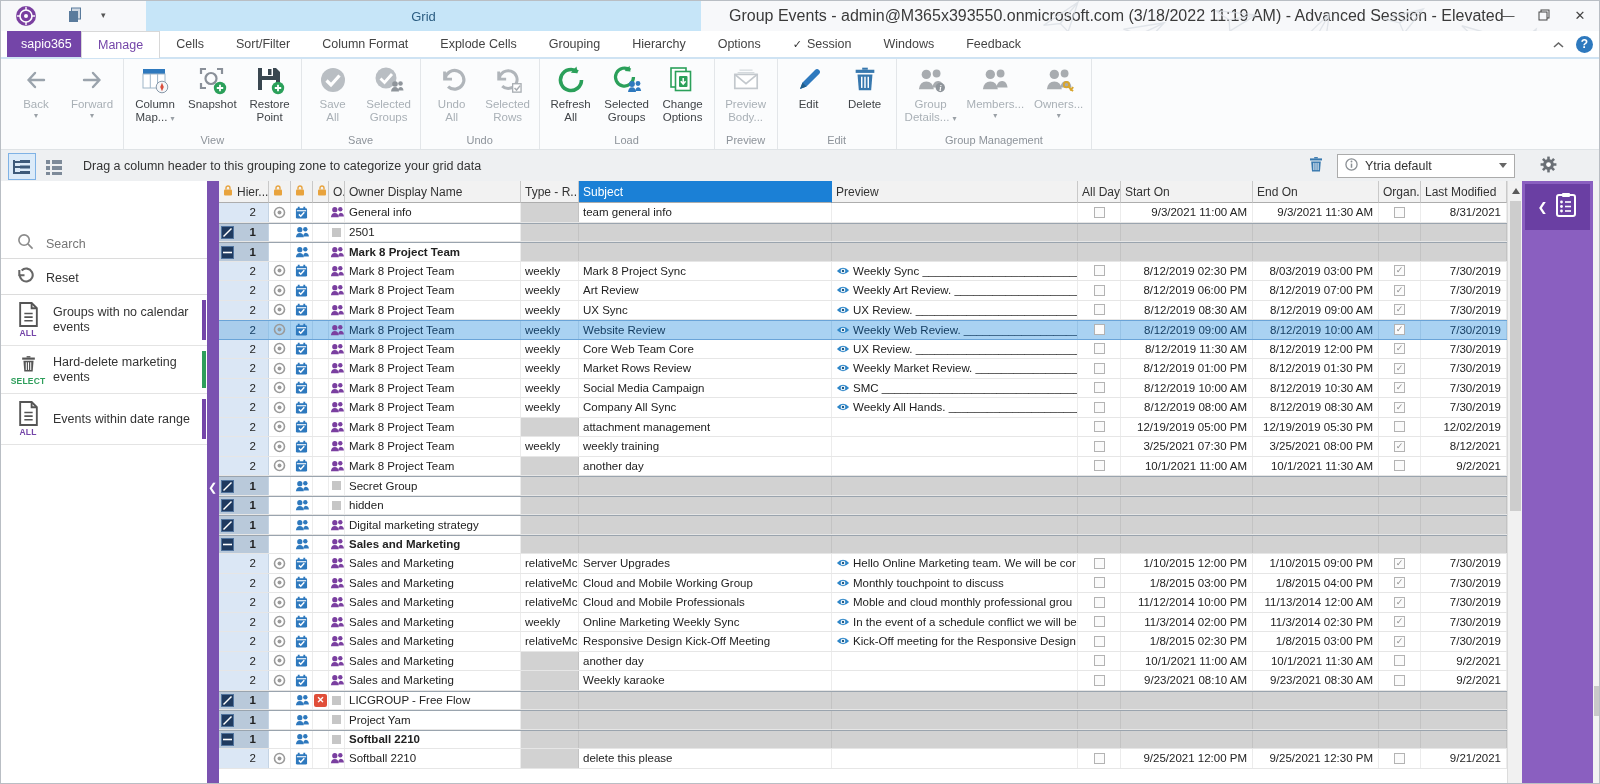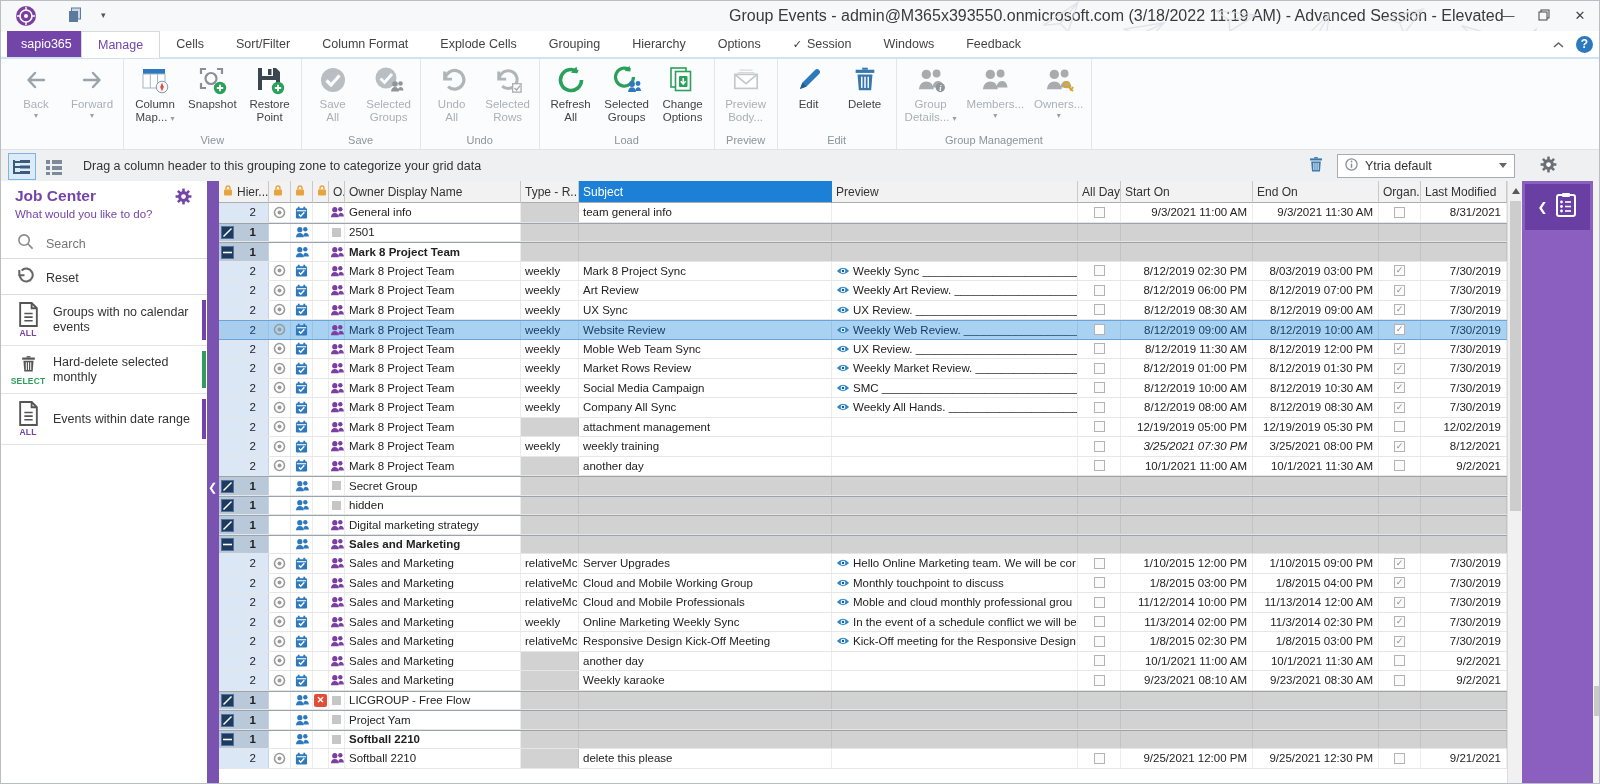--- a/index.html
+++ b/index.html
@@ -112,20 +112,21 @@
             <line x1="11" y1="16.8" x2="11" y2="20.2"></line>
             <line x1="1.8" y1="11" x2="5.2" y2="11"></line>
             <line x1="16.8" y1="11" x2="20.2" y2="11"></line>
           </g>
         </svg></span>
     <span id="copyicon"><svg width="16" height="16" viewBox="0 0 16 16">
           <rect x="4.5" y="1" width="9" height="11" fill="#cfd8e2" stroke="#5a7b9c"></rect>
           <rect x="2" y="4" width="9" height="11" fill="#5a7b9c"></rect>
         </svg></span>
     <span id="tcaret">▾</span>
+    <div id="ctxtab">Grid</div>
     <div id="wintitle">Group Events - admin@M365x393550.onmicrosoft.com (3/18/2022 11:19 AM) - Advanced Session - Elevated</div>
     <div id="winbtns">
       <div class="wbtn">—</div>
       <div class="wbtn">
           <svg width="12" height="12">
             <rect x="3" y="1" width="8" height="8" fill="none" stroke="#444"></rect>
             <rect x="1" y="3" width="8" height="8" fill="#f7f8fa" stroke="#444"></rect>
           </svg>
         </div>
       <div class="wbtn">✕</div>
@@ -509,34 +510,20 @@
             <rect x="10.4" y="2" width="3.2" height="20" transform="rotate(-45 12 12)"></rect>
             <circle cx="12" cy="12" r="6.8"></circle>
           </g>
           <circle cx="12" cy="12" r="3" fill="#fff"></circle>
         </svg></span>
   </div>
 
   <div id="main">
 
     <div id="sidebar">
-      <div id="sb-head">
-        <span id="sb-title">Job Center</span>
-        <span id="sb-gear"><svg width="19" height="19" viewBox="0 0 24 24">
-              <g fill="#7445a8">
-                <rect x="10.4" y="2" width="3.2" height="20"></rect>
-                <rect x="2" y="10.4" width="20" height="3.2"></rect>
-                <rect x="10.4" y="2" width="3.2" height="20" transform="rotate(45 12 12)"></rect>
-                <rect x="10.4" y="2" width="3.2" height="20" transform="rotate(-45 12 12)"></rect>
-                <circle cx="12" cy="12" r="6.8"></circle>
-              </g>
-              <circle cx="12" cy="12" r="3" fill="#fff"></circle>
-            </svg></span>
-        <div id="sb-sub">What would you like to do?</div>
-      </div>
       <div id="sb-search">
         <span><svg width="17" height="17" viewBox="0 0 18 18">
               <circle cx="7.5" cy="7.5" r="5.5" fill="none" stroke="#8a8a8a" stroke-width="1.7"></circle>
               <line x1="11.5" y1="11.5" x2="16.5" y2="16.5" stroke="#8a8a8a" stroke-width="1.7"></line>
             </svg></span>
         <input type="text" placeholder="Search" style="">
       </div>
       <div id="sb-reset">
         <span><svg width="19" height="19" viewBox="0 0 22 22">
               <path d="M5 3.5 v6 h6" fill="none" stroke="#666" stroke-width="2.4"></path>
@@ -564,21 +551,21 @@
                 <rect x="12" y="1.8" width="6" height="2.2" fill="#555"></rect>
                 <path d="M7 9 h16 l-1.4 17 h-13.2 Z" fill="#555"></path>
                 <g stroke="#fff" stroke-width="1.6">
                   <line x1="11.5" y1="11.5" x2="11.5" y2="23.5"></line>
                   <line x1="15" y1="11.5" x2="15" y2="23.5"></line>
                   <line x1="18.5" y1="11.5" x2="18.5" y2="23.5"></line>
                 </g>
               </svg>
               <span class="jbadge" style="color:#2e9e5b">SELECT</span>
             </div>
-            <div class="jlabel">Hard-delete selected monthly</div>
+            <div class="jlabel">Hard-delete marketing events</div>
             <div class="jaccent" style="background: rgb(46, 158, 91);"></div>
           </div>
           <div class="job">
             <div class="jicon">
               <svg width="21" height="25" viewBox="0 0 20 24">
                 <path d="M2 1 h11 l5 5 v17 h-16 z" fill="#fff" stroke="#555" stroke-width="1.8"></path>
                 <path d="M13 1 v5 h5" fill="none" stroke="#555" stroke-width="1.8"></path>
                 <path d="M6 11 h8 M6 14.5 h8 M6 18 h8" stroke="#555" stroke-width="1.6"></path>
               </svg>
               <span class="jbadge" style="color:#7445a8">ALL</span>
@@ -1024,21 +1011,21 @@
                   <path d="M1 12.5 q.6-5 4.5-5 t4.5 5 z"></path>
                   <circle cx="11.8" cy="3.4" r="2.5"></circle>
                   <path d="M9.3 11.5 q.6-4.2 3.6-4 q2.6.2 3 4 z"></path>
                 </g>
               </svg>
             </div>
             <div class="gc tcell" style="width: 176px;">
               <span>Mark 8 Project Team</span>
             </div>
             <div class="gc tcell" style="width: 58px;">weekly</div>
-            <div class="gc tcell" style="width: 253px;">Moble Web Team Sync</div>
+            <div class="gc tcell" style="width: 253px;">Core Web Team Core</div>
             <div class="gc tcell" style="width: 246px;">
               <span style="display:flex;margin-right:3px">
                 <svg width="14" height="10" viewBox="0 0 16 10">
                   <path d="M1 5 Q8 -2.5 15 5 Q8 12.5 1 5 Z" fill="#2e86c8"></path>
                   <circle cx="8" cy="5" r="2.7" fill="#fff"></circle>
                   <circle cx="8" cy="5" r="1.4" fill="#1f5d8a"></circle>
                 </svg>
               </span>
               <span class="prevtxt">UX Review. __________________________________________</span>
             </div>
@@ -1295,21 +1282,21 @@
             </div>
             <div class="gc tcell" style="width: 176px;">
               <span>Mark 8 Project Team</span>
             </div>
             <div class="gc tcell" style="width: 58px;">weekly</div>
             <div class="gc tcell" style="width: 253px;">weekly training</div>
             <div class="gc tcell" style="width: 246px;"></div>
             <div class="gc ccell" style="width: 43px;">
               <span class="cbx"></span>
             </div>
-            <div class="gc rcell" style="width: 132px; font-style: italic;">3/25/2021 07:30 PM</div>
+            <div class="gc rcell" style="width: 132px;">3/25/2021 07:30 PM</div>
             <div class="gc rcell" style="width: 126px;">3/25/2021 08:00 PM</div>
             <div class="gc ccell" style="width: 42px;">
               <span class="cbx">✓</span>
             </div>
             <div class="gc rcell" style="width: 86px;">8/12/2021</div>
           </div>
           <div class="grow h2">
             <div class="gc c-hier" style="width: 50px;">
               <span>2</span>
             </div>

